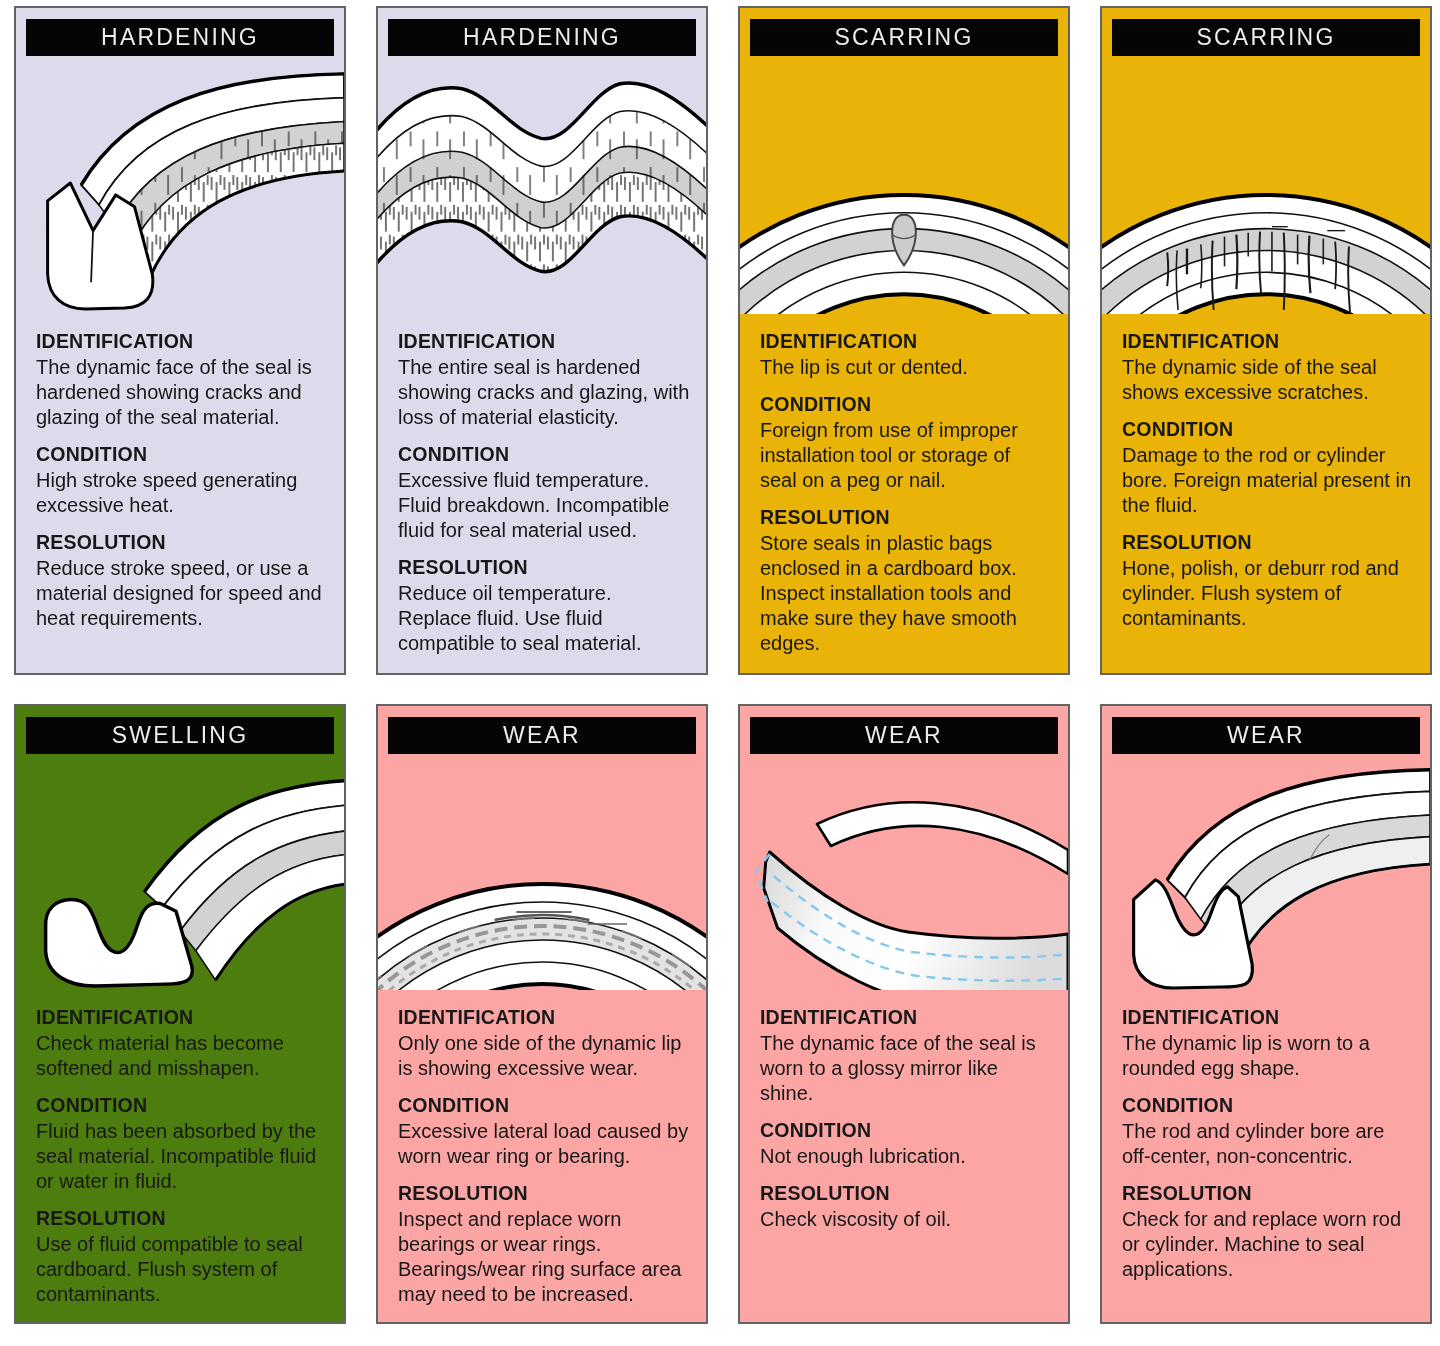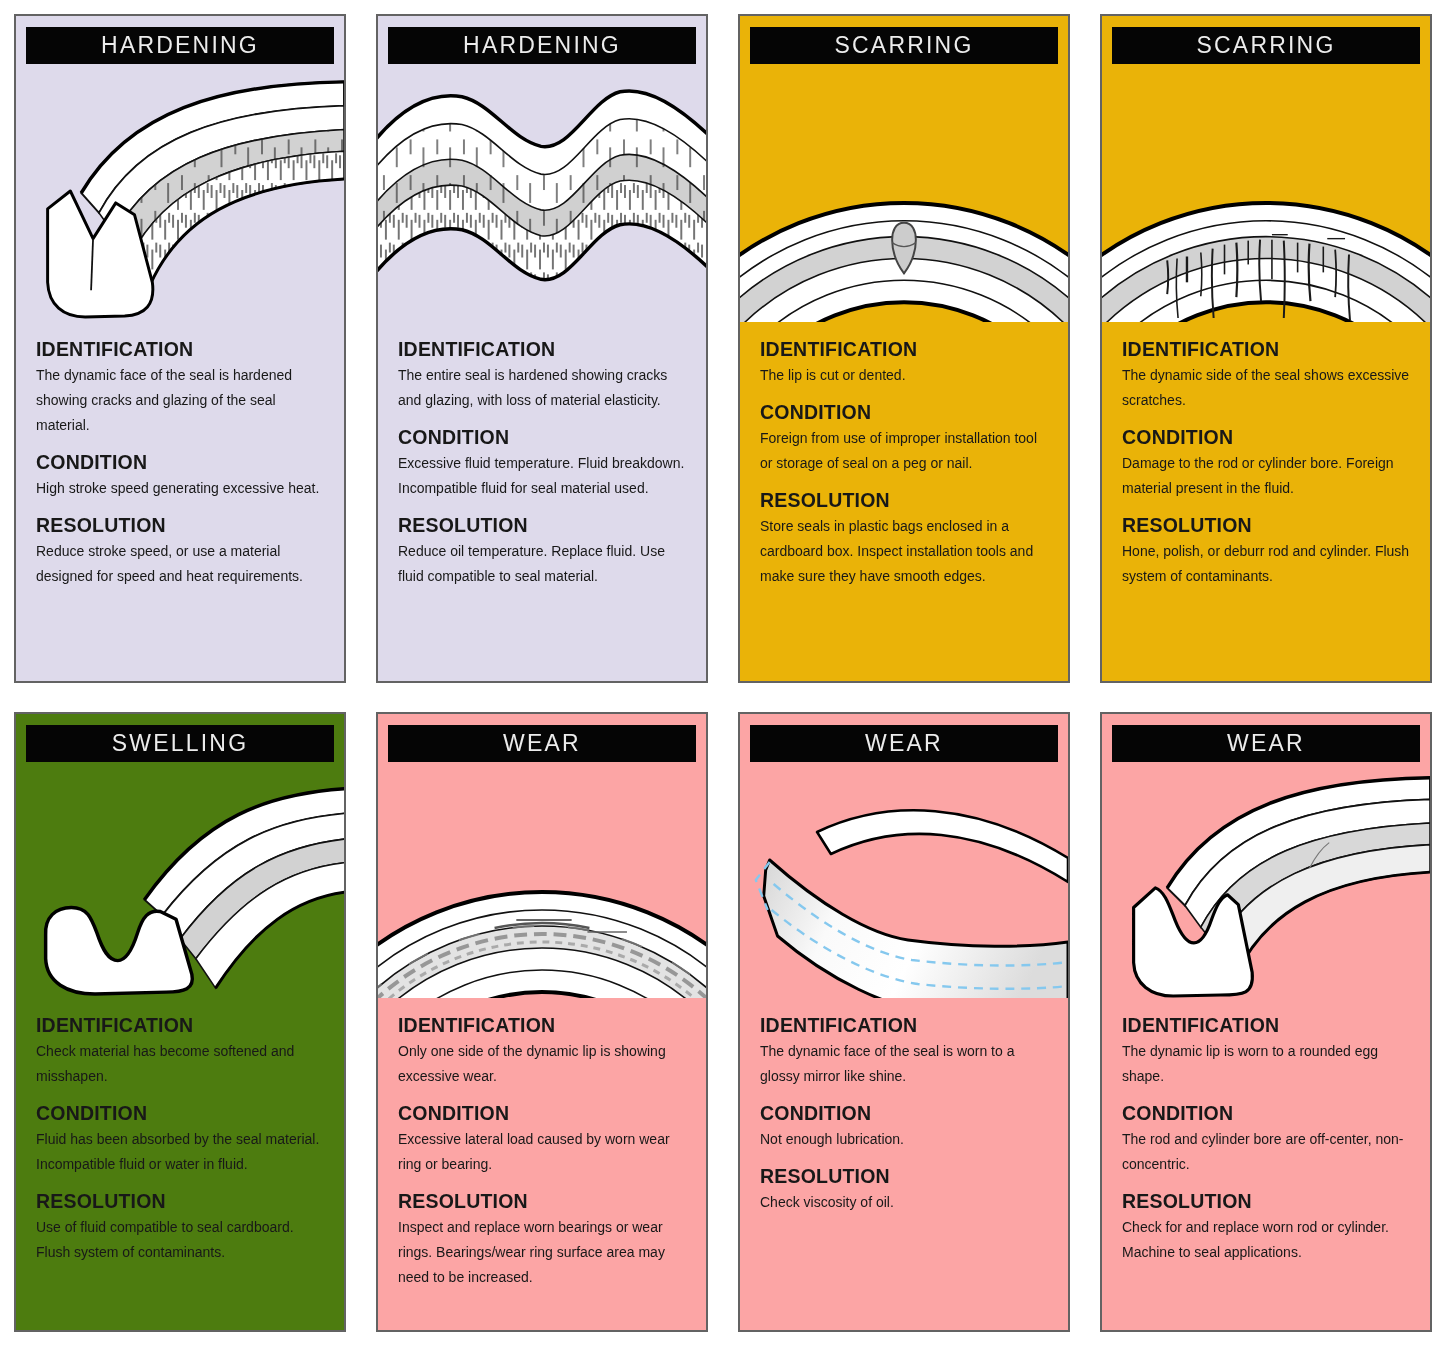--- a/index.html
+++ b/index.html
@@ -1,35 +1,35 @@
 <!DOCTYPE html>
 <html><head>
 <meta charset="utf-8">
 <style>
   html,body{margin:0;padding:0;background:#ffffff}
   body{width:1440px;height:1346px;position:relative;font-family:"Liberation Sans",sans-serif;}
-  .grid{position:absolute;left:14px;top:14px;display:grid;
+  .grid{position:absolute;left:14px;top:6px;display:grid;
         grid-template-columns:repeat(4,332px);grid-template-rows:669px 620px;
         column-gap:30px;row-gap:29px;}
   .panel{border:2px solid #636363;box-sizing:border-box;overflow:hidden;position:relative;}
   .p-hardening{background:#dedaeb}
   .p-scarring{background:#eab308}
   .p-swelling{background:#4d7c0f}
   .p-wear{background:#fca5a5}
   .titlebar{margin:11px 10px 0 10px;height:37px;background:#050505;
             display:flex;align-items:center;justify-content:center;}
   .titlebar span{color:#ececec;font-size:23px;letter-spacing:2.2px;font-weight:400;}
   .illus{display:block;width:100%;}
   .row-top .illus{height:258px}
   .row-bot .illus{height:236px}
   .illus svg{display:block;width:100%;height:100%;}
   .text{padding:0 16px 0 20px;color:#181818;}
   .text h3{font-size:19.5px;font-weight:700;margin:13px 0 2px 0;letter-spacing:.2px;}
   .text h3:first-child{margin-top:16px;}
-  .text p{font-size:14px;line-height:25px;margin:0;}
+  .text p{font-size:20px;line-height:25px;margin:0;}
 </style>
 </head>
 <body>
 
 <svg width="0" height="0" style="position:absolute" aria-hidden="true">
   <defs>
     <pattern id="crD" width="13" height="30" patternUnits="userSpaceOnUse">
       <path d="M3 2 V15 M8 7 V27 M12 0 V10" stroke="#2a2a2a" stroke-width="1.3" fill="none"></path>
     </pattern>
     <pattern id="crS" width="27" height="36" patternUnits="userSpaceOnUse">

